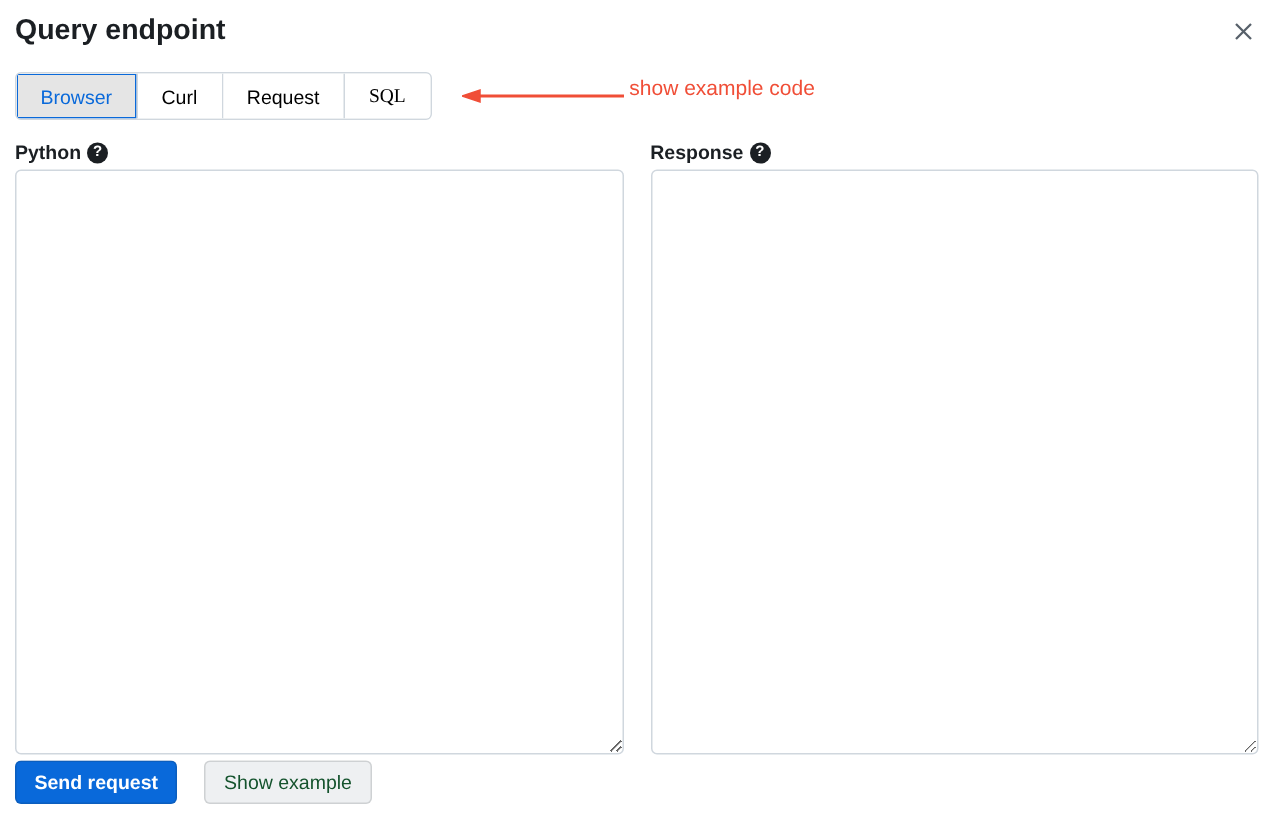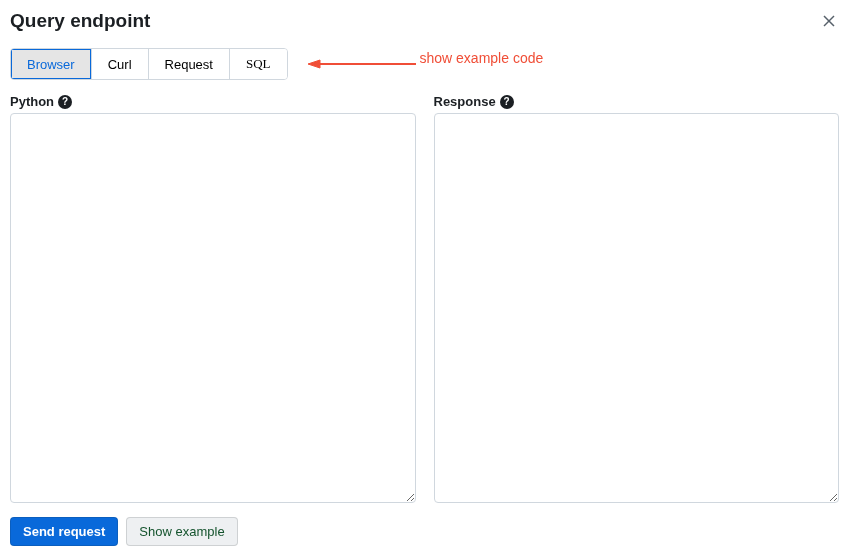--- a/index.html
+++ b/index.html
@@ -118,22 +118,22 @@
       border: 1px solid #d0d7de;
       border-radius: 4px;
       padding: 6px 8px;
       font-family: inherit;
       font-size: 13px;
       resize: both;
     }
 
     .footer-buttons {
       display: flex;
-      gap: 8px;
-      margin-top: 14px;
+      gap: 18px;
+      margin-top: 4px;
     }
     .btn {
       font-family: inherit;
       font-size: 13px;
       padding: 6px 12px;
       border-radius: 4px;
       border: 1px solid rgba(27,31,36,0.15);
       cursor: pointer;
     }
     .btn-primary {

